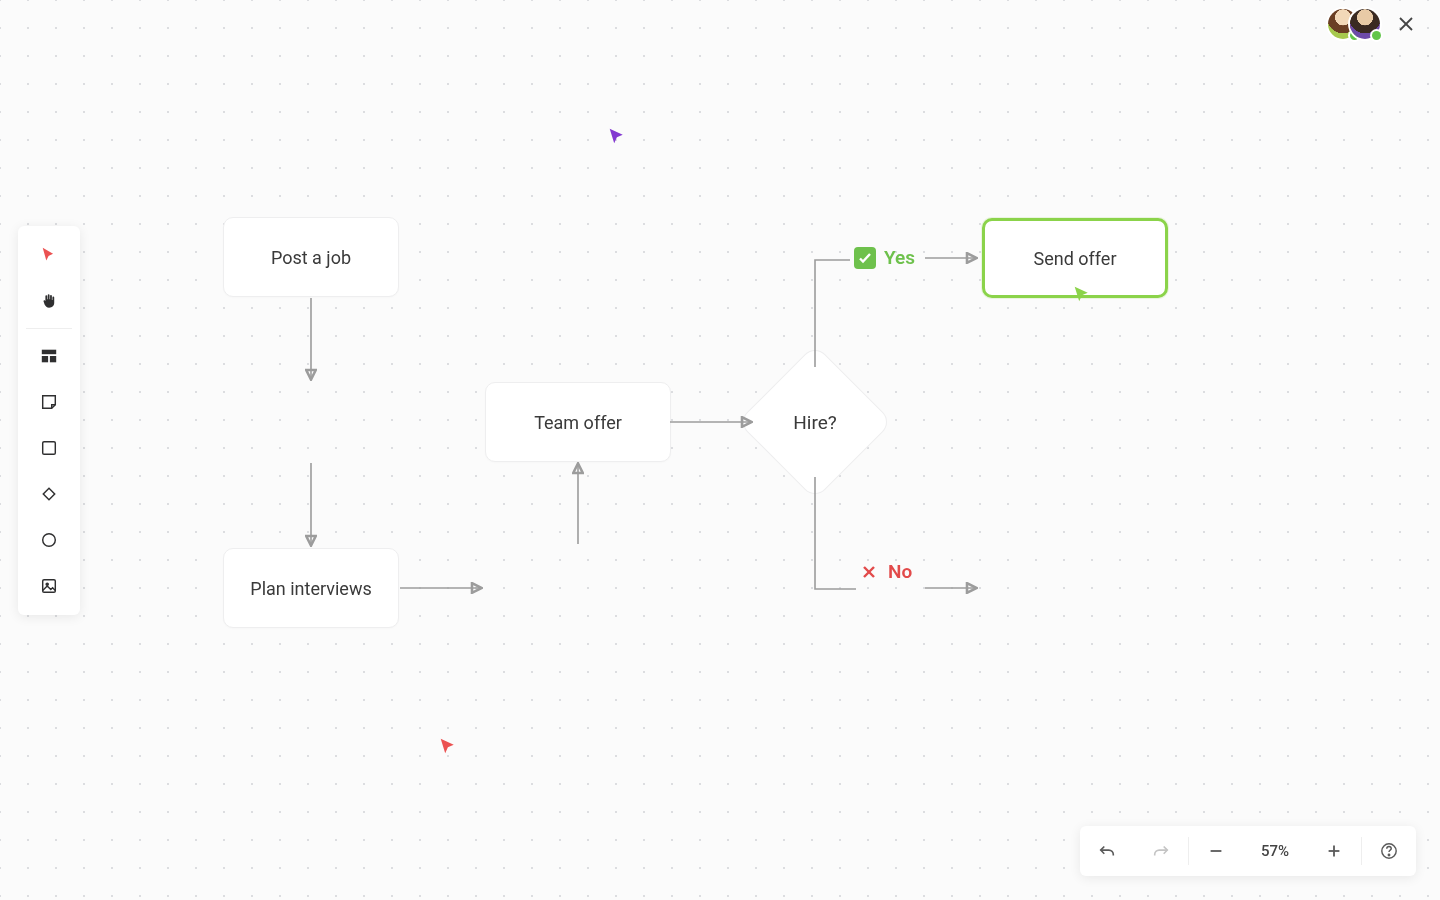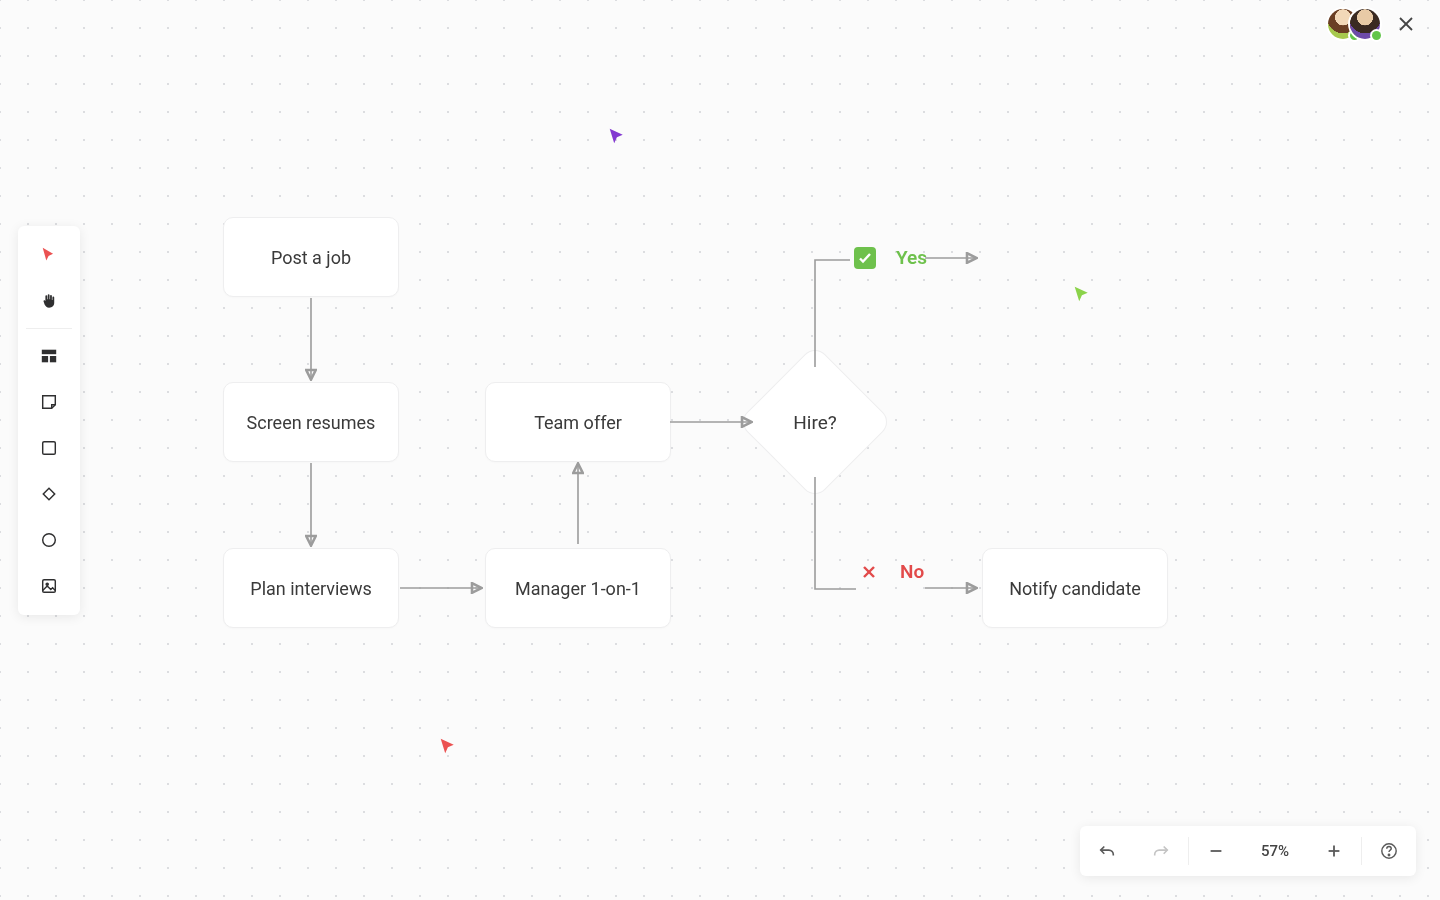--- a/index.html
+++ b/index.html
@@ -85,21 +85,21 @@
   .decision{
     position:absolute;width:110px;height:110px;
     display:flex;align-items:center;justify-content:center;text-align:center;
   }
   .decision .diamond{
     position:absolute;inset:0;transform:rotate(45deg);
     background:#fff;border:1px solid #eeeeef;border-radius:14px;
   }
   .decision .label{position:relative;font-size:19px;color:#3a3a3a;z-index:1;}
   .branch{
-    position:absolute;display:flex;align-items:center;gap:20px;
+    position:absolute;display:flex;align-items:center;gap:8px;
     font-size:19px;font-weight:600;
   }
   .branch.yes{color:#6ec14c;}
   .branch.no{color:#e24a4a;}
   .branch .bicon{width:22px;height:22px;border-radius:4px;display:flex;align-items:center;justify-content:center;}
   .branch.yes .bicon{background:#6ec14c;color:#fff;}
   .branch.no .bicon{background:transparent;color:#e24a4a;}
   .branch .bicon svg{width:16px;height:16px;}
   .cursor{position:absolute;z-index:40;}
   .cursor svg{width:18px;height:18px;display:block;}
@@ -235,38 +235,32 @@
     <line x1="925" y1="258" x2="975" y2="258" marker-end="url(#arrow)"></line>
 
     <path d="M815 477 L815 589 L856 589"></path>
 
     <line x1="925" y1="588" x2="975" y2="588" marker-end="url(#arrow)"></line>
   </svg>
 
   <div class="node" style="left:223px;top:217px;width:176px;height:80px;">
     <span>Post a job</span>
   </div>
-  <div class="node" style="left:223px;top:382px;width:176px;height:80px;">
-    <span>Screen resumes</span>
-  </div>
   <div class="node" style="left:223px;top:548px;width:176px;height:80px;text-align:center;">
     <span>Plan interviews</span>
-  </div>
-  <div class="node" style="left:485px;top:548px;width:186px;height:80px;">
-    <span>Manager 1-on-1</span>
   </div>
   <div class="node" style="left:485px;top:382px;width:186px;height:80px;">
     <span>Team offer</span>
   </div>
   <div class="decision" style="left:760px;top:367px;">
     <div class="diamond"></div>
     <span class="label">Hire?</span>
   </div>
-  <div class="node" style="left:982px;top:548px;width:186px;height:80px;">
-    <span>Notify candidate</span>
+  <div class="node selected" style="left:982px;top:218px;width:186px;height:80px;">
+    <span>Send offer</span>
   </div>
 
   <div class="branch yes" style="left:854px;top:246px;">
     <span class="bicon">
         <svg viewBox="0 0 16 16" fill="none" stroke="#fff" stroke-width="2.4">
           <path d="M3 8.5l3 3L13 4"></path>
         </svg>
       </span>
     <span>Yes</span>
   </div>

